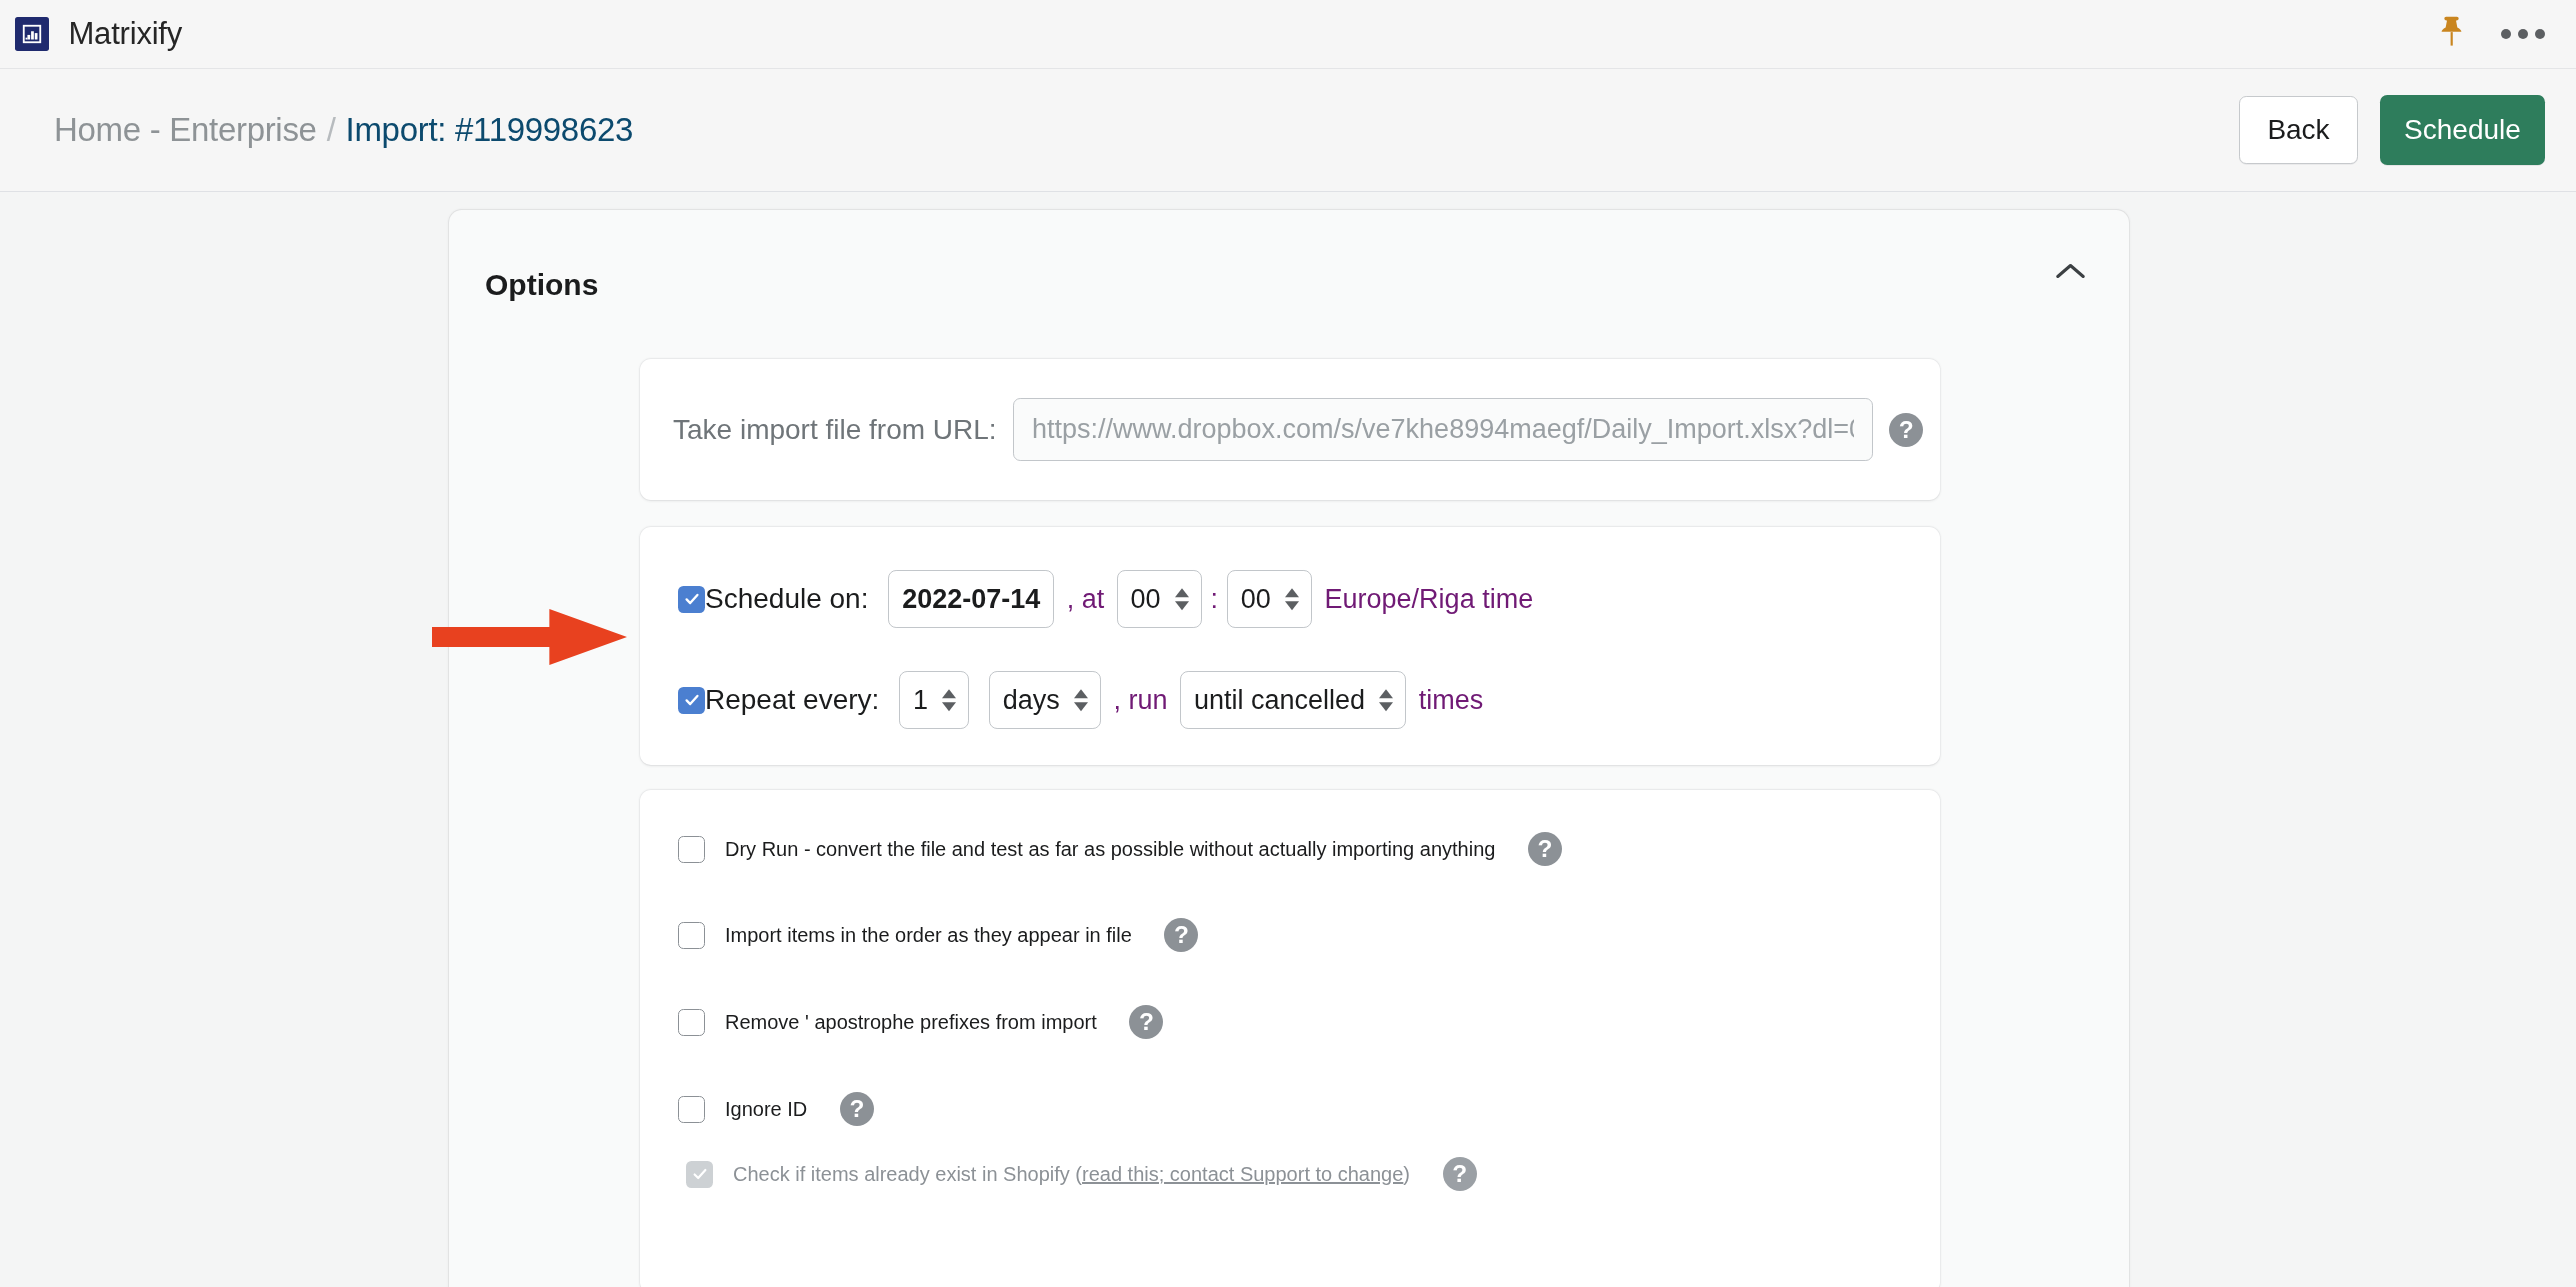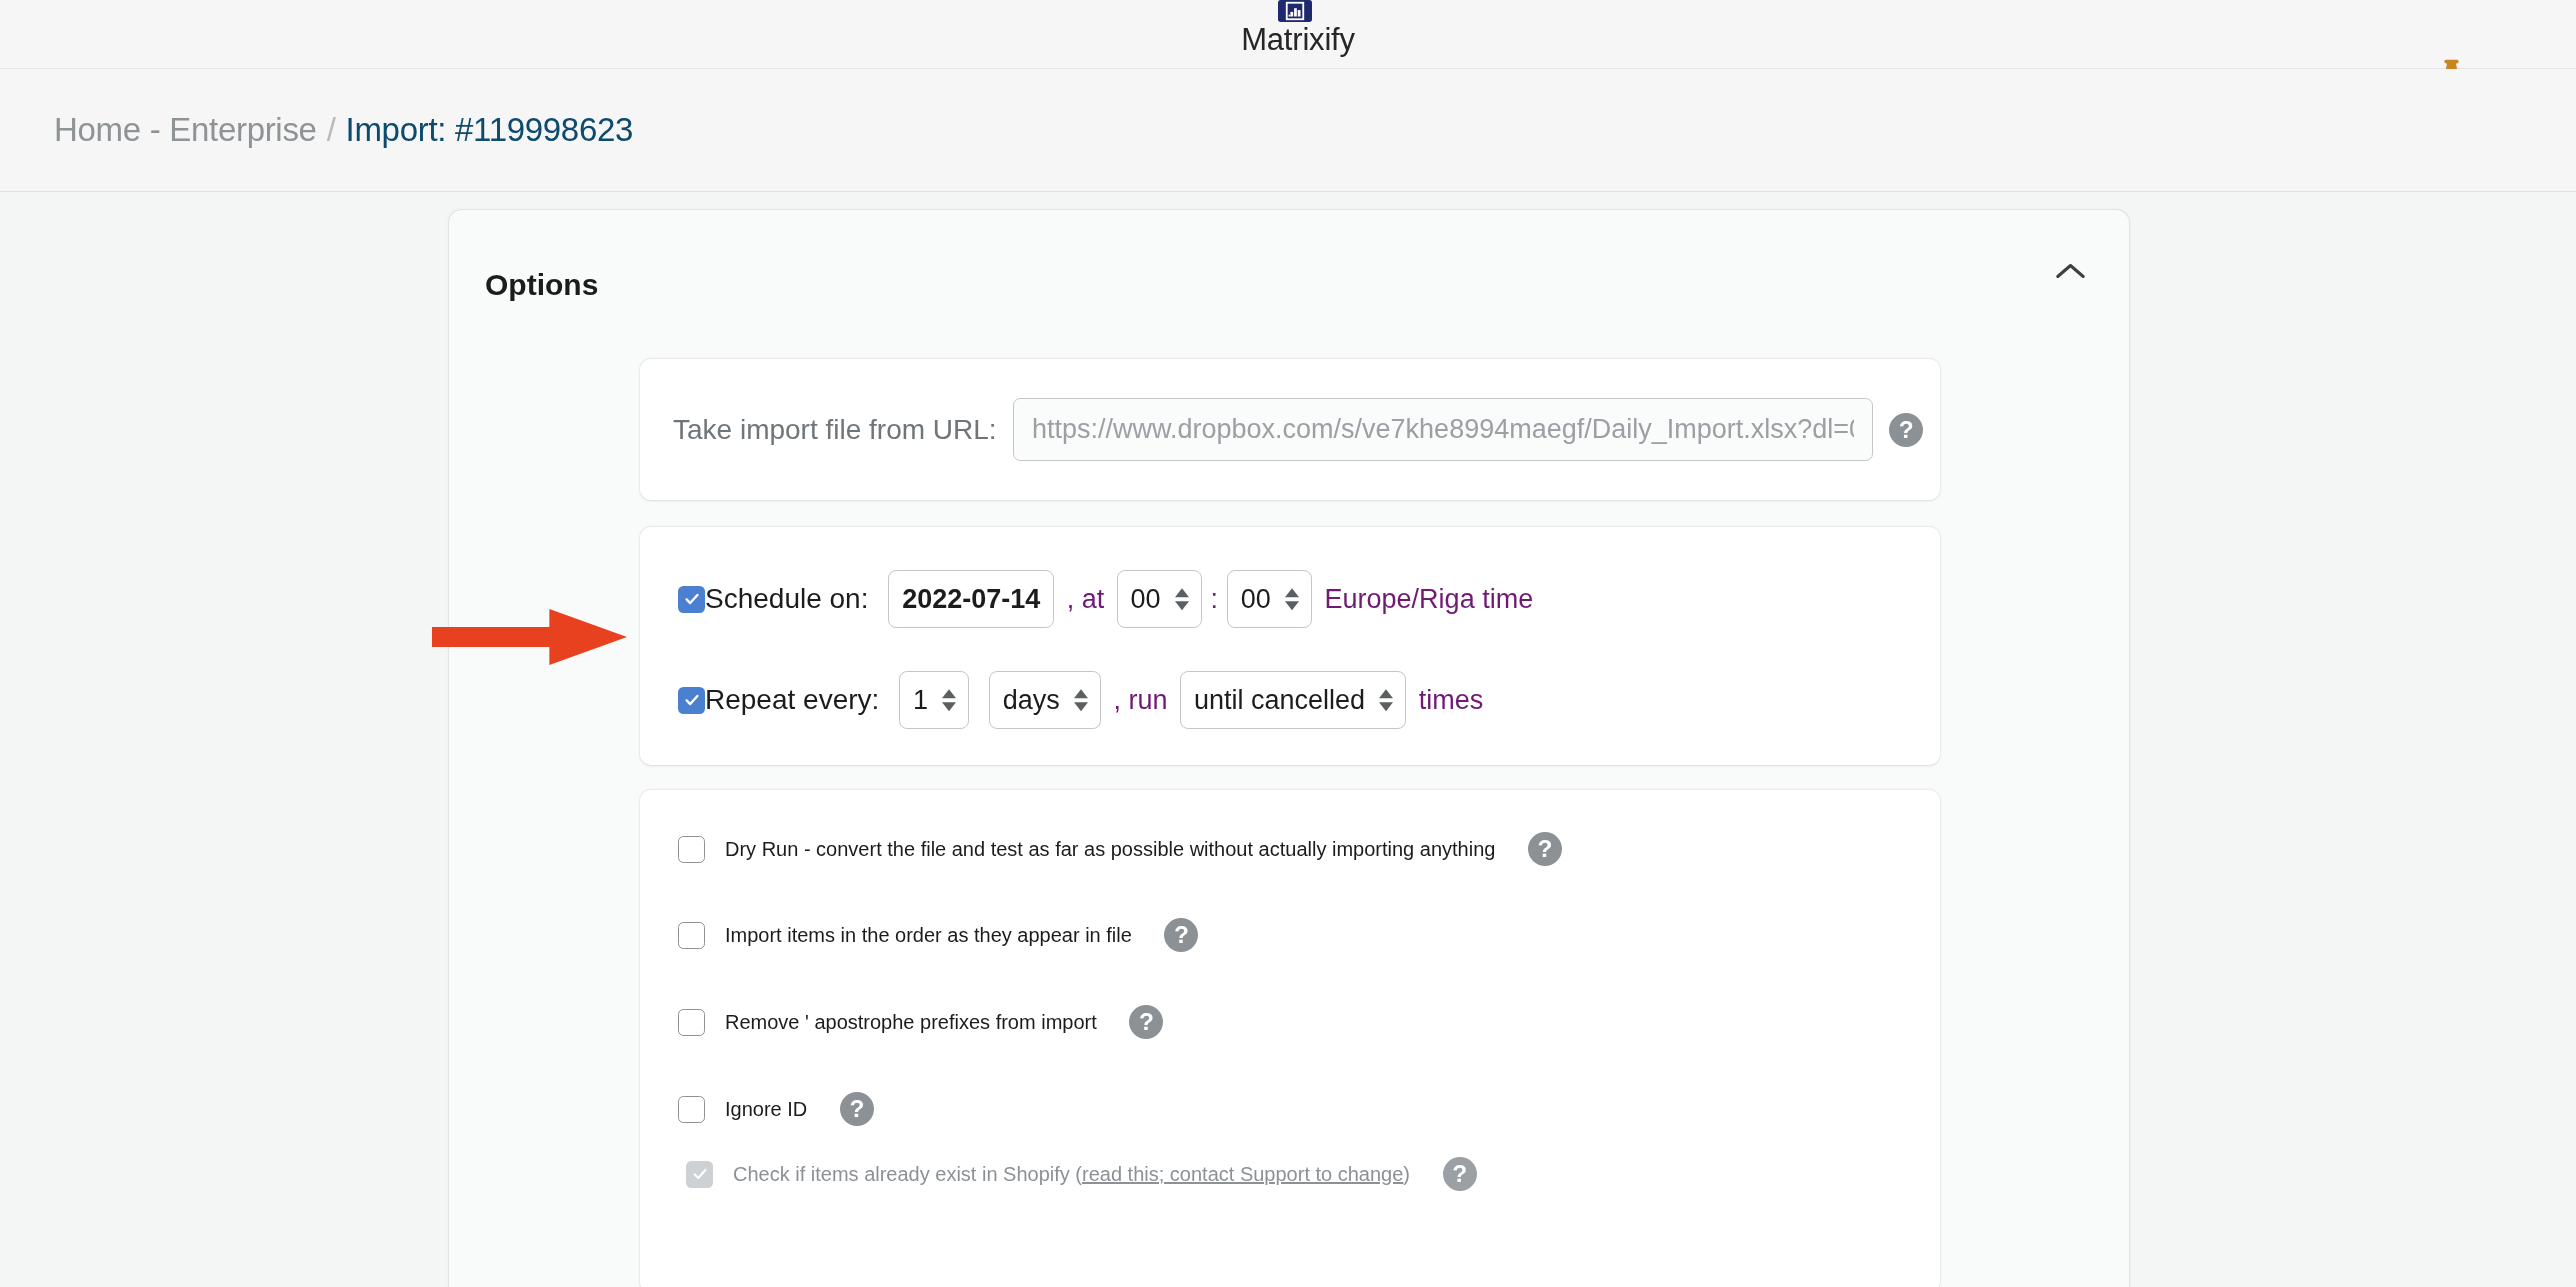--- a/index.html
+++ b/index.html
@@ -9,21 +9,21 @@
     background: #f4f5f5;
     overflow: hidden;
   }
 
   
   .appbar {
     position: absolute; top: 0; left: 0;
     width: 2576px; height: 69px;
     background: #f6f6f6;
     border-bottom: 1.8px solid #e4e5e7;
-    display: flex; align-items: center; flex-direction: column;
+    display: flex; align-items: center;
   }
   .app-logo {
     width: 34px; height: 34px; margin-left: 14.5px;
     background: #1f2a6e; border-radius: 2.7px;
     display: flex; align-items: center; justify-content: center;
   }
   .app-title {
     margin-left: 20px;
     font-size: 31px; color: #262626; letter-spacing: -0.2px;
   }
@@ -230,20 +230,24 @@
     </span>
   </div>
 </div>
 
 <div class="subbar">
   <div class="breadcrumb">
     <span class="bc-home">Home - Enterprise</span>
     <span class="bc-sep">/</span>
     <span class="bc-current">Import: #119998623</span>
   </div>
+  <div class="subbar-actions">
+    <button class="btn btn-back">Back</button>
+    <button class="btn btn-schedule">Schedule</button>
+  </div>
 </div>
 
 <div class="options-card">
 
   <div class="options-head">
     <div class="options-title">Options</div>
   </div>
   <div class="collapse-btn">
     <svg width="31" height="20" viewBox="0 0 34 22" aria-hidden="true">
       <path d="M3 17 L17 5 L31 17" fill="none" stroke="#3c4043" stroke-width="3.4" stroke-linecap="round" stroke-linejoin="round"></path>

